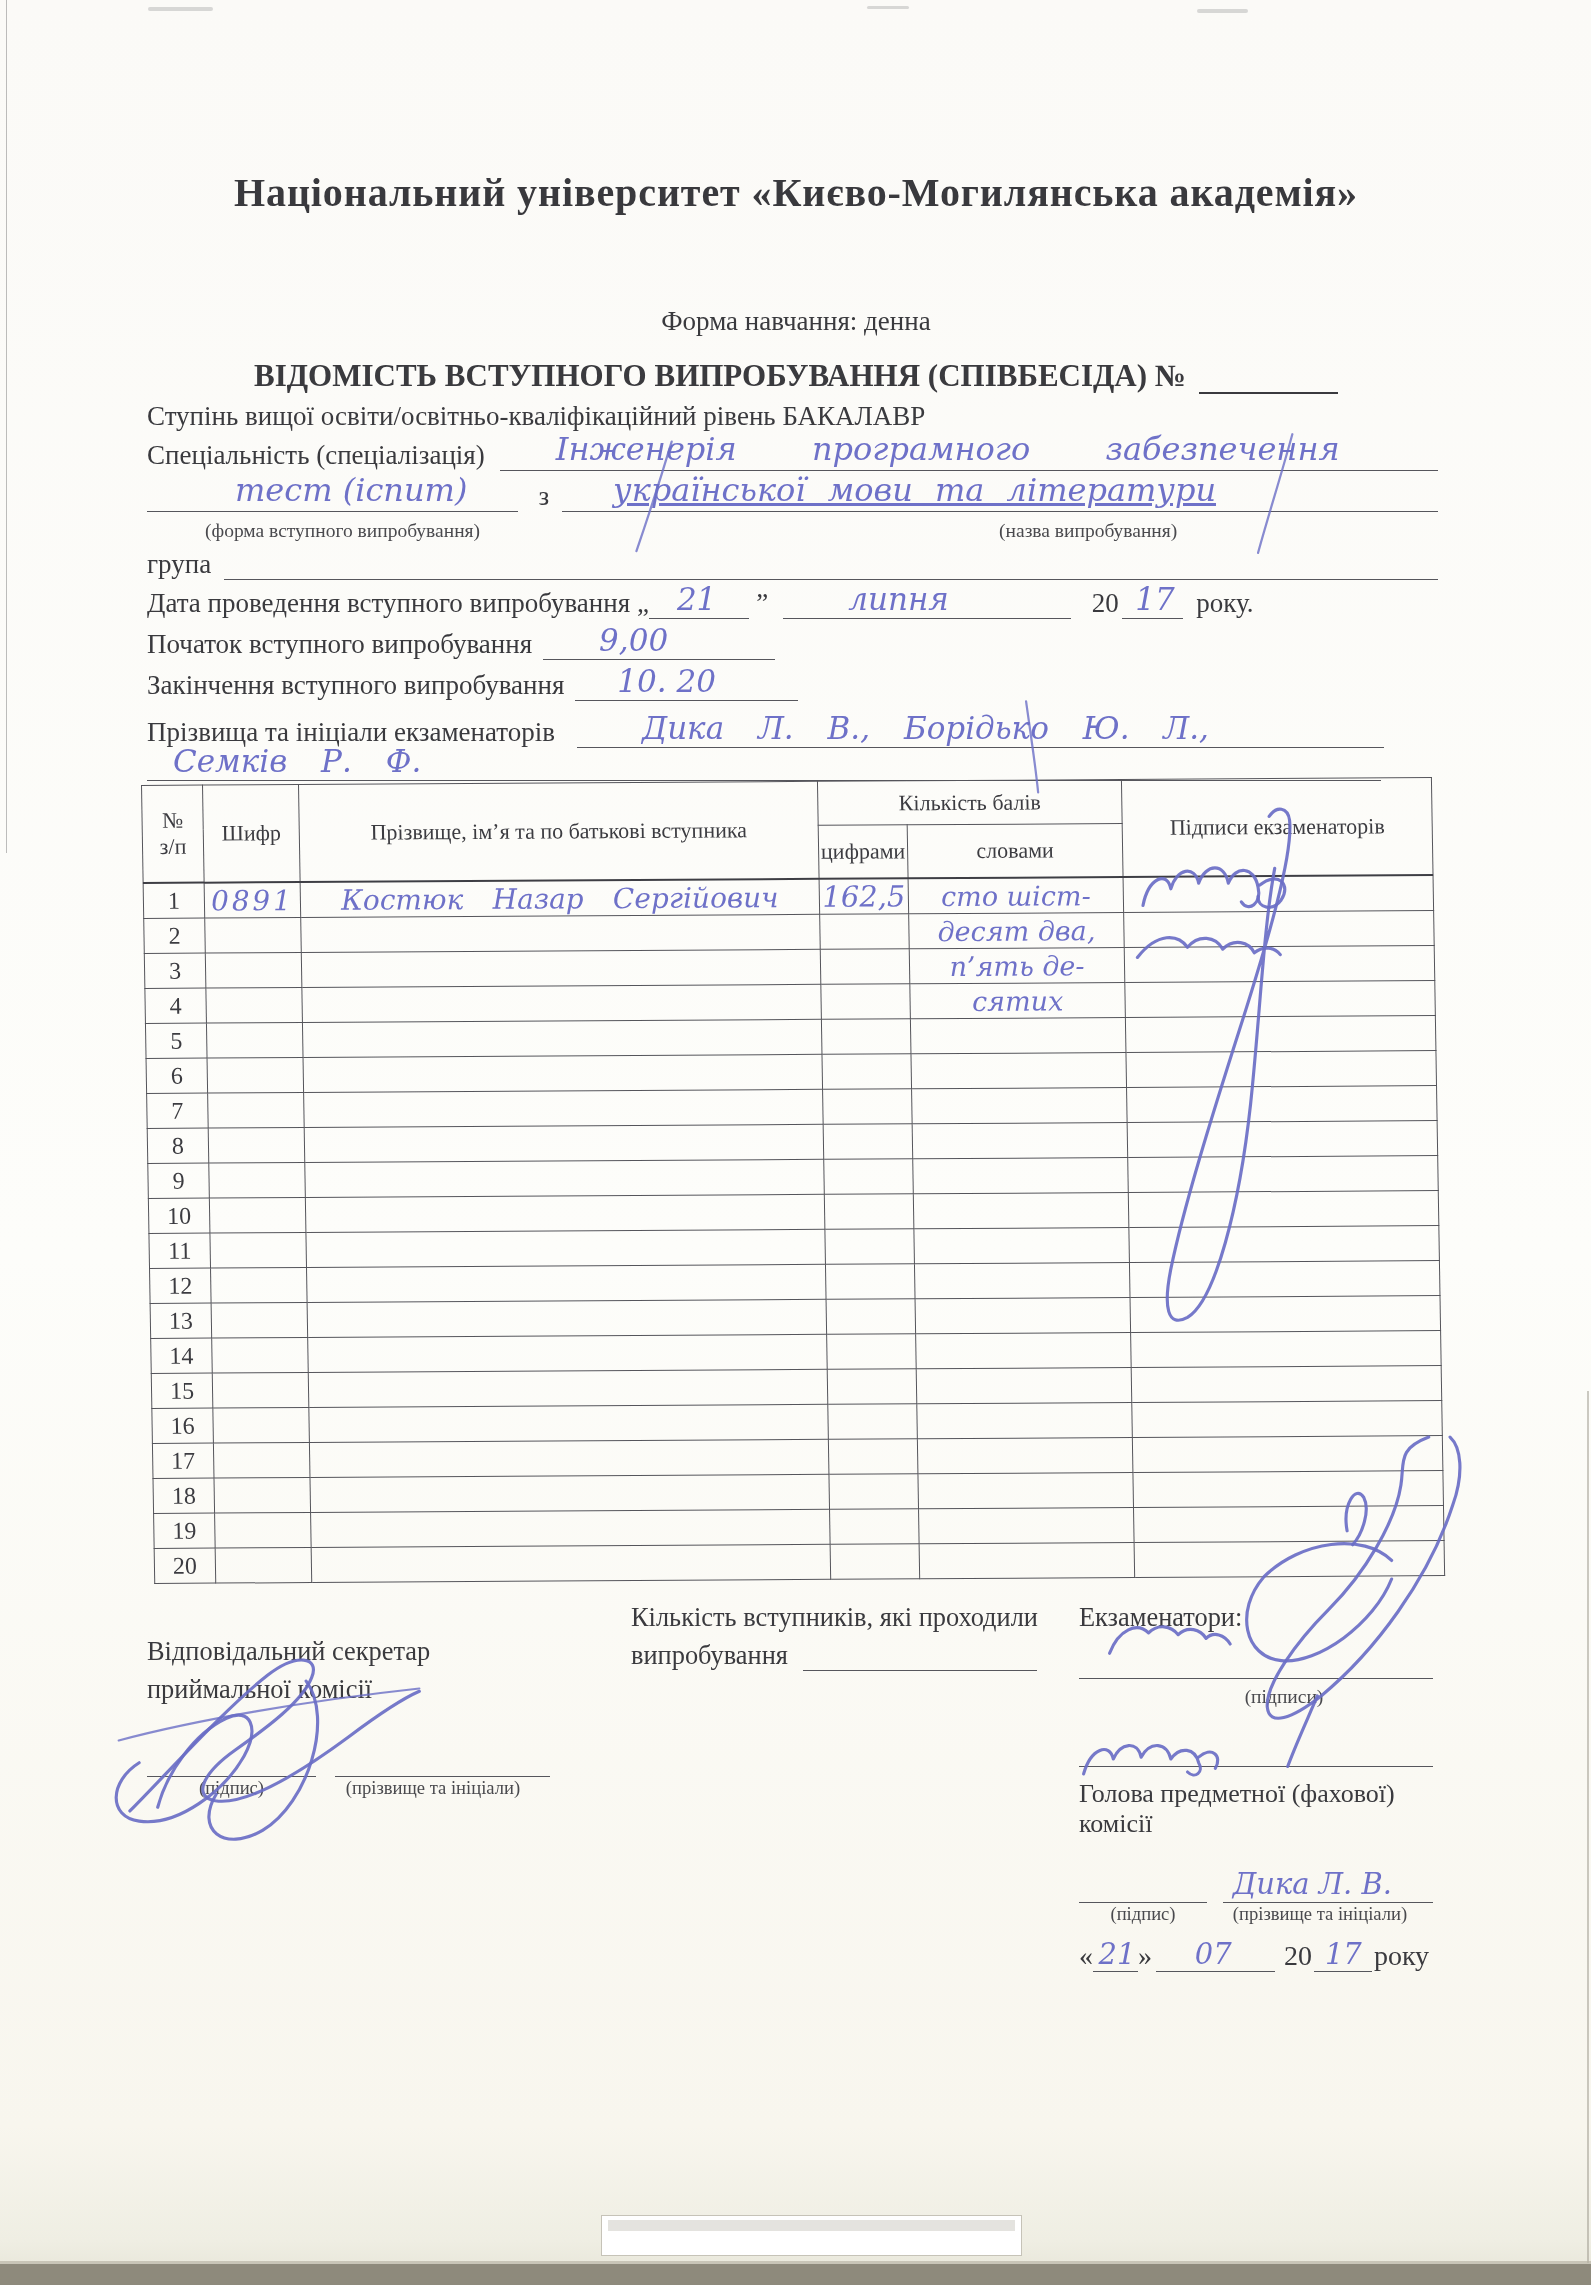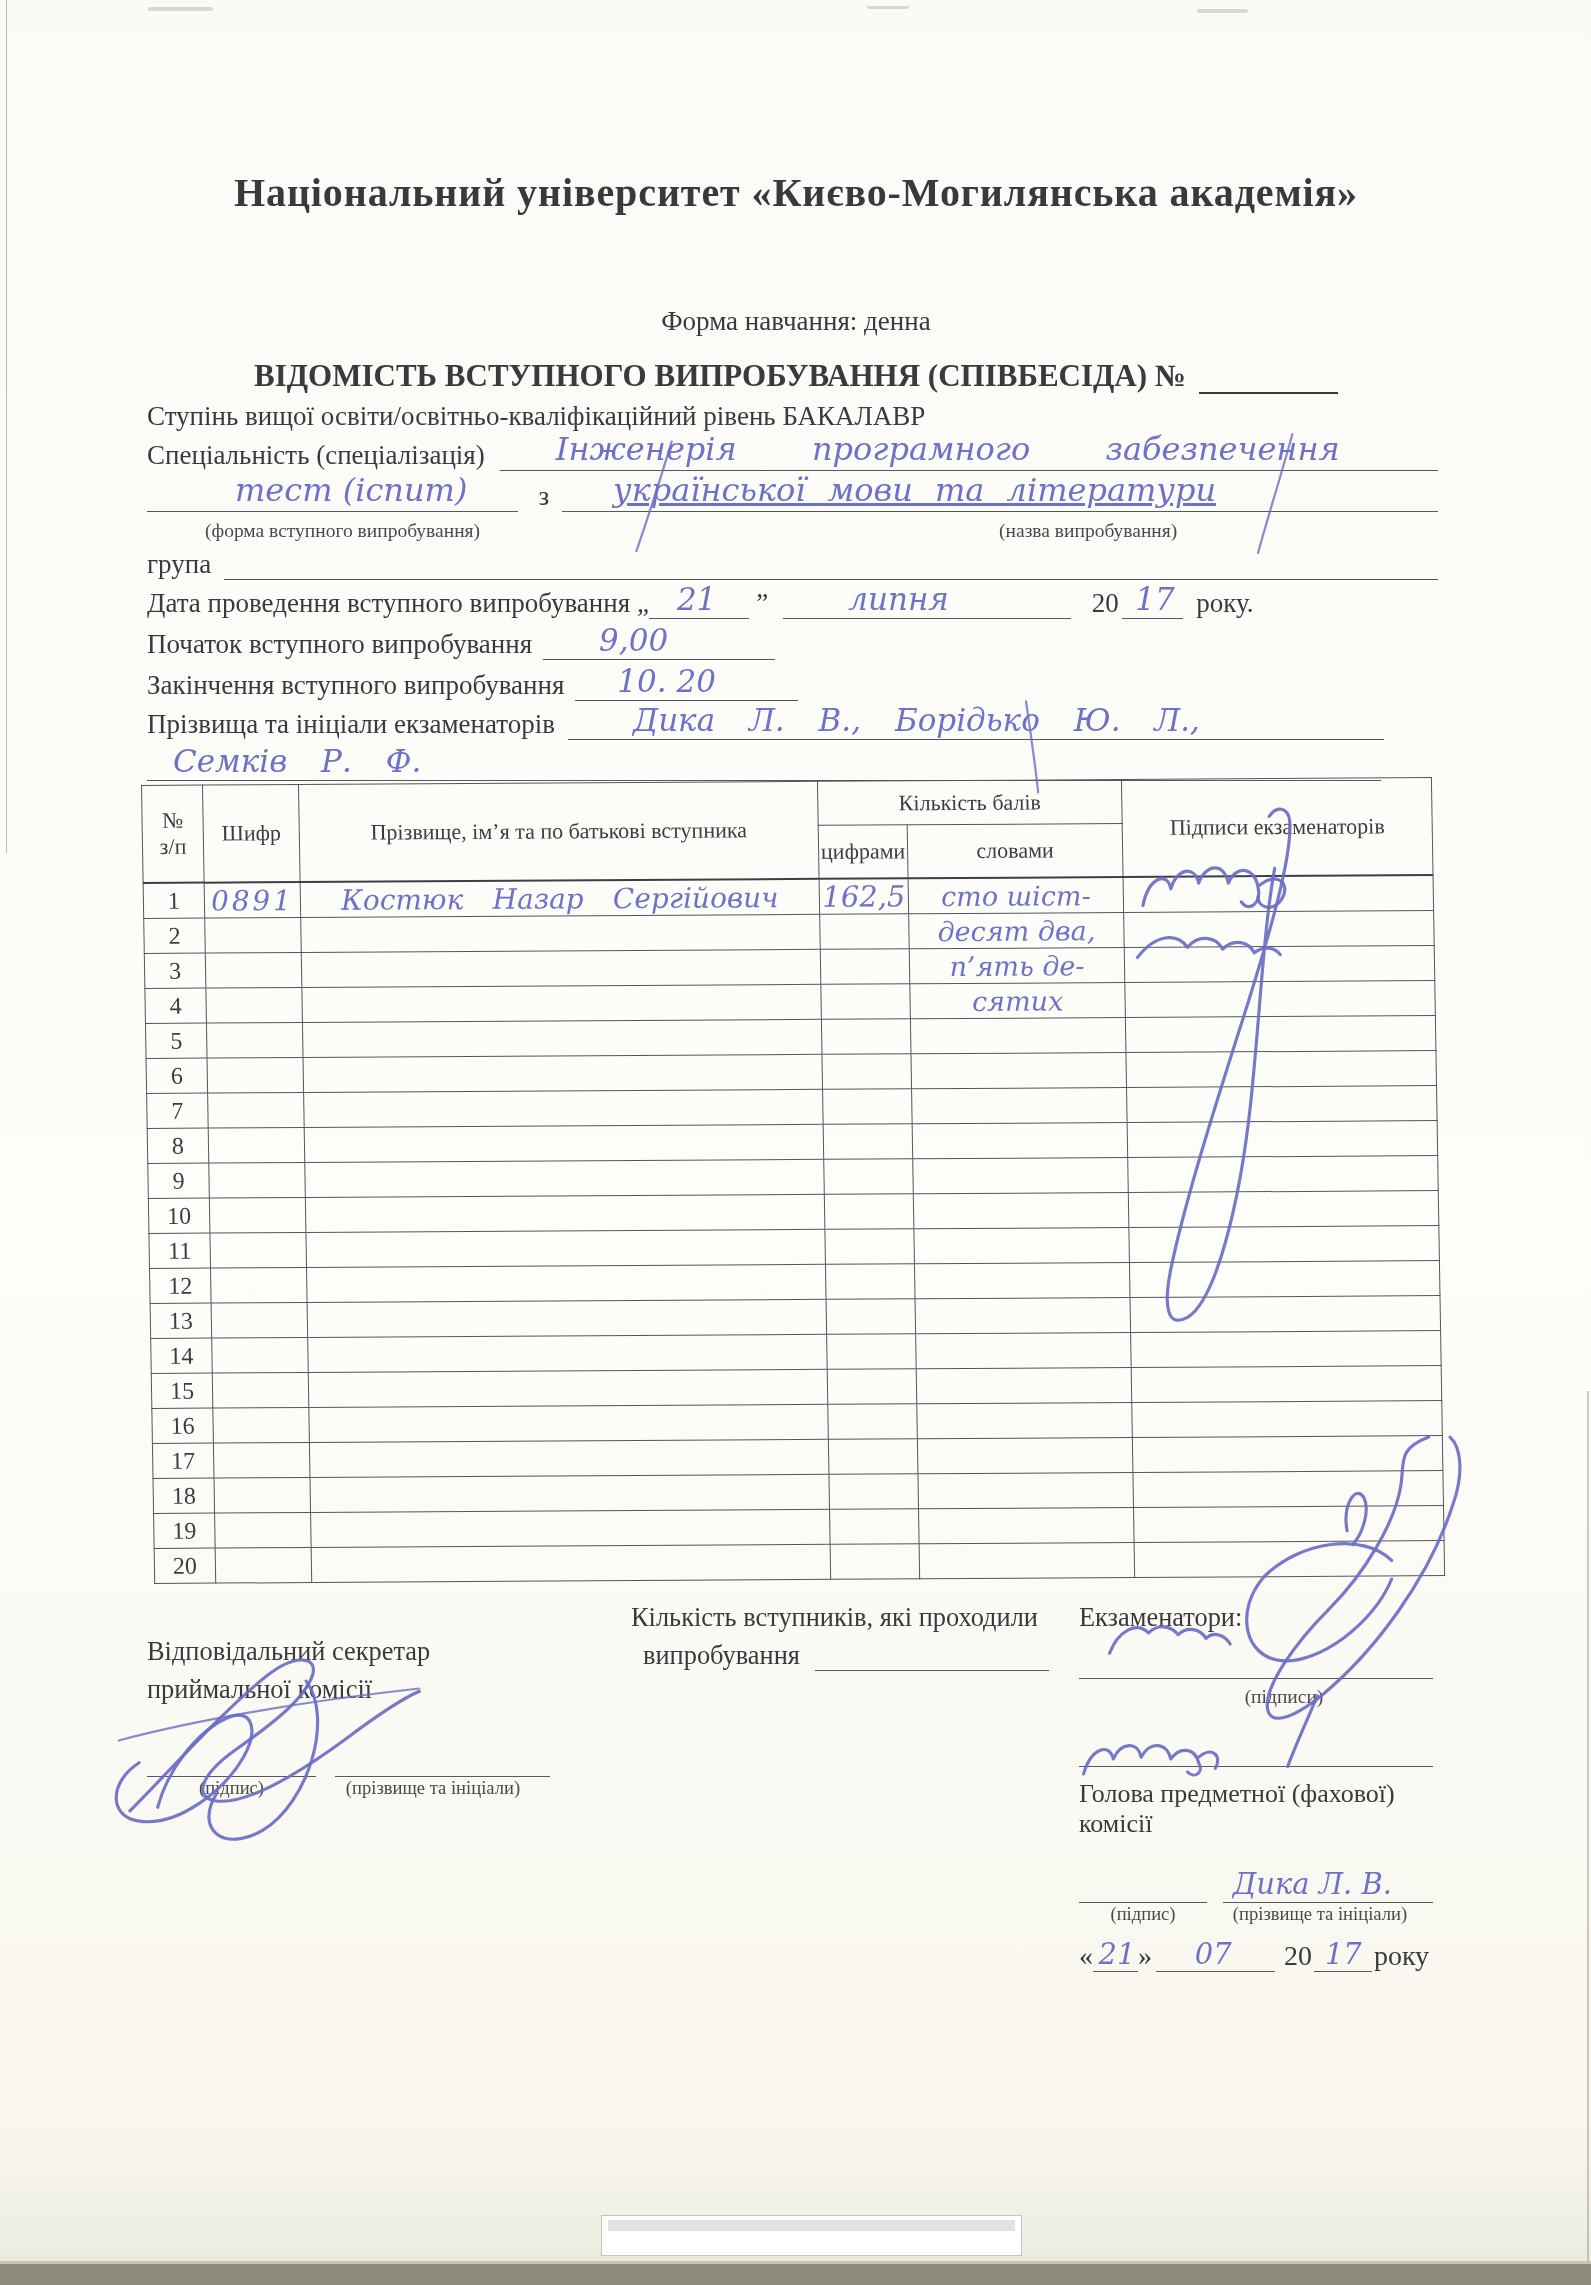--- a/index.html
+++ b/index.html
@@ -133,21 +133,21 @@
       </span>
     </div>
 
     <div class="iline" style="top:269px;">
       <span>Закінчення вступного випробування</span>
       <span class="blank" style="width:223px;margin-left:11px;">
         <span class="hw" style="font-size:31px;left:42px;">10. 20</span>
       </span>
     </div>
 
-    <div class="iline" style="top:308px;">
+    <div class="iline" style="top:316px;gap:9px;">
       <span>Прізвища та ініціали екзаменаторів</span>
       <span class="blank grow" style="margin-left:13px;margin-right:54px;">
         <span class="hw ws-mid" style="font-size:31px;left:65px;">Дика Л. В.,   Борідько Ю. Л.,</span>
       </span>
     </div>
 
     <div class="iline" style="top:349px;">
       <span class="blank" style="width:1234px;">
         <span class="hw ws-mid" style="font-size:31px;left:26px;">Семків Р. Ф.</span>
       </span>
@@ -351,21 +351,21 @@
       <span class="underseg" style="width:215px;"></span>
     </div>
     <div class="cap-row">
       <span style="width:169px;text-align:center;">(підпис)</span>
       <span style="width:234px;text-align:center;">(прізвище та ініціали)</span>
     </div>
   </div>
 
   <div class="abs count-block">
     <div>Кількість вступників, які проходили</div>
-    <div class="sig-row" style="margin-top:7.4px;gap:15px;margin-left:12px;">
+    <div class="sig-row" style="margin-top:7.4px;gap:15px;">
       <span>випробування</span>
       <span class="underseg" style="width:234px;"></span>
     </div>
   </div>
 
   <div class="abs exam-block">
     <div>Екзаменатори:</div>
     <div class="underseg" style="width:100%;margin-top:16.7px;"></div>
     <div class="cap" style="text-align:center;margin-left:56px;">(підписи)</div>
     <div class="underseg" style="width:100%;margin-top:30px;"></div>

